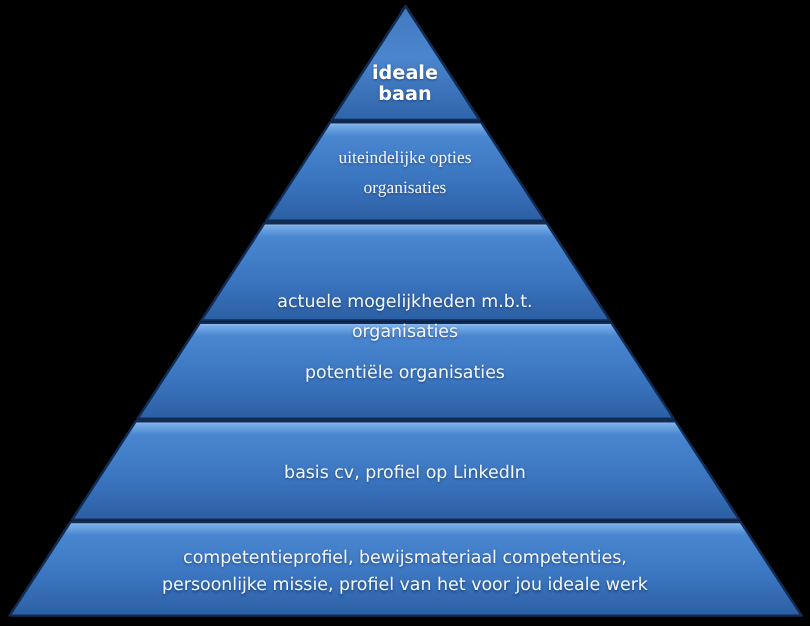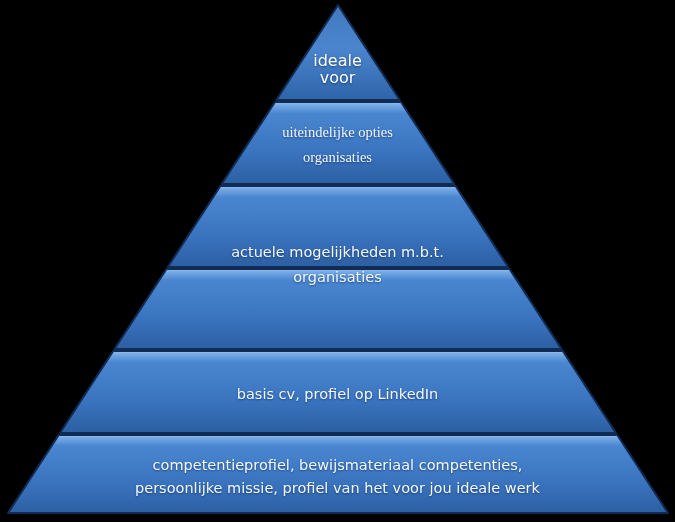--- a/index.html
+++ b/index.html
@@ -24,21 +24,21 @@
     position: absolute;
     left: 0;
     width: 675px;
     text-align: center;
     color: #f4f8ff;
     font-size: 14.5px;
     text-shadow: 0 1px 2px rgba(8, 30, 70, 0.55);
     pointer-events: none;
   }
   .label .line { display: block; }
-  .lvl1 { top: 52px; font-weight: normal; font-size: 16px; color: #ffffff; }
+  .lvl1 { top: 52px; font-weight: bold; font-size: 16px; color: #ffffff; }
   .lvl1 .line { line-height: 17px; }
   .lvl2 { top: 120px; font-family: Liberation Serif, serif; } .lvl2 .line { line-height: 25px; }
   .lvl3 { top: 204px; margin-top: 36px; } .lvl3 .line { line-height: 25px; }
   .lvl4 { top: 298px; } .lvl4 .line { line-height: 27px; }
   .lvl5 { top: 381px; } .lvl5 .line { line-height: 27px; }
   .lvl6 { top: 454px; } .lvl6 .line { line-height: 23px; }
 </style>
 </head>
 <body>
 
@@ -63,33 +63,36 @@
     <polygon points="338,5 399.7,100 276.3,100" fill="url(#gradTop)" stroke="#122B52" stroke-width="2" stroke-linejoin="round"></polygon>
     <polygon points="275,102 401,102 454.3,184 221.7,184" fill="url(#gradLevel)" stroke="#122B52" stroke-width="2" stroke-linejoin="round"></polygon>
     <polygon points="220.4,186 455.6,186 508.2,267 167.8,267" fill="url(#gradLevel)" stroke="#122B52" stroke-width="2" stroke-linejoin="round"></polygon>
     <polygon points="166.5,269 509.5,269 561.5,349 114.5,349" fill="url(#gradLevel)" stroke="#122B52" stroke-width="2" stroke-linejoin="round"></polygon>
     <polygon points="113.2,351 562.8,351 616,433 60,433" fill="url(#gradLevel)" stroke="#122B52" stroke-width="2" stroke-linejoin="round"></polygon>
     <polygon points="58.7,435 617.3,435 668,513 8,513" fill="url(#gradLevel)" stroke="#122B52" stroke-width="2" stroke-linejoin="round"></polygon>
   </svg>
 
   <div class="label lvl1">
     <span class="line">ideale</span>
-    <span class="line">voor</span>
+    <span class="line">baan</span>
   </div>
 
   <div class="label lvl2">
     <span class="line">uiteindelijke opties</span>
     <span class="line">organisaties</span>
   </div>
 
   <div class="label lvl3">
     <span class="line">actuele mogelijkheden m.b.t.</span>
     <span class="line">organisaties</span>
   </div>
 
+  <div class="label lvl4">
+    <span class="line">potentiële organisaties</span>
+  </div>
 
   <div class="label lvl6">
     <span class="line">competentieprofiel, bewijsmateriaal competenties,</span>
     <span class="line">persoonlijke missie, profiel van het voor jou ideale werk</span>
   </div>
 
   <div class="label lvl5">
     <span class="line">basis cv, profiel op LinkedIn</span>
   </div>
 

